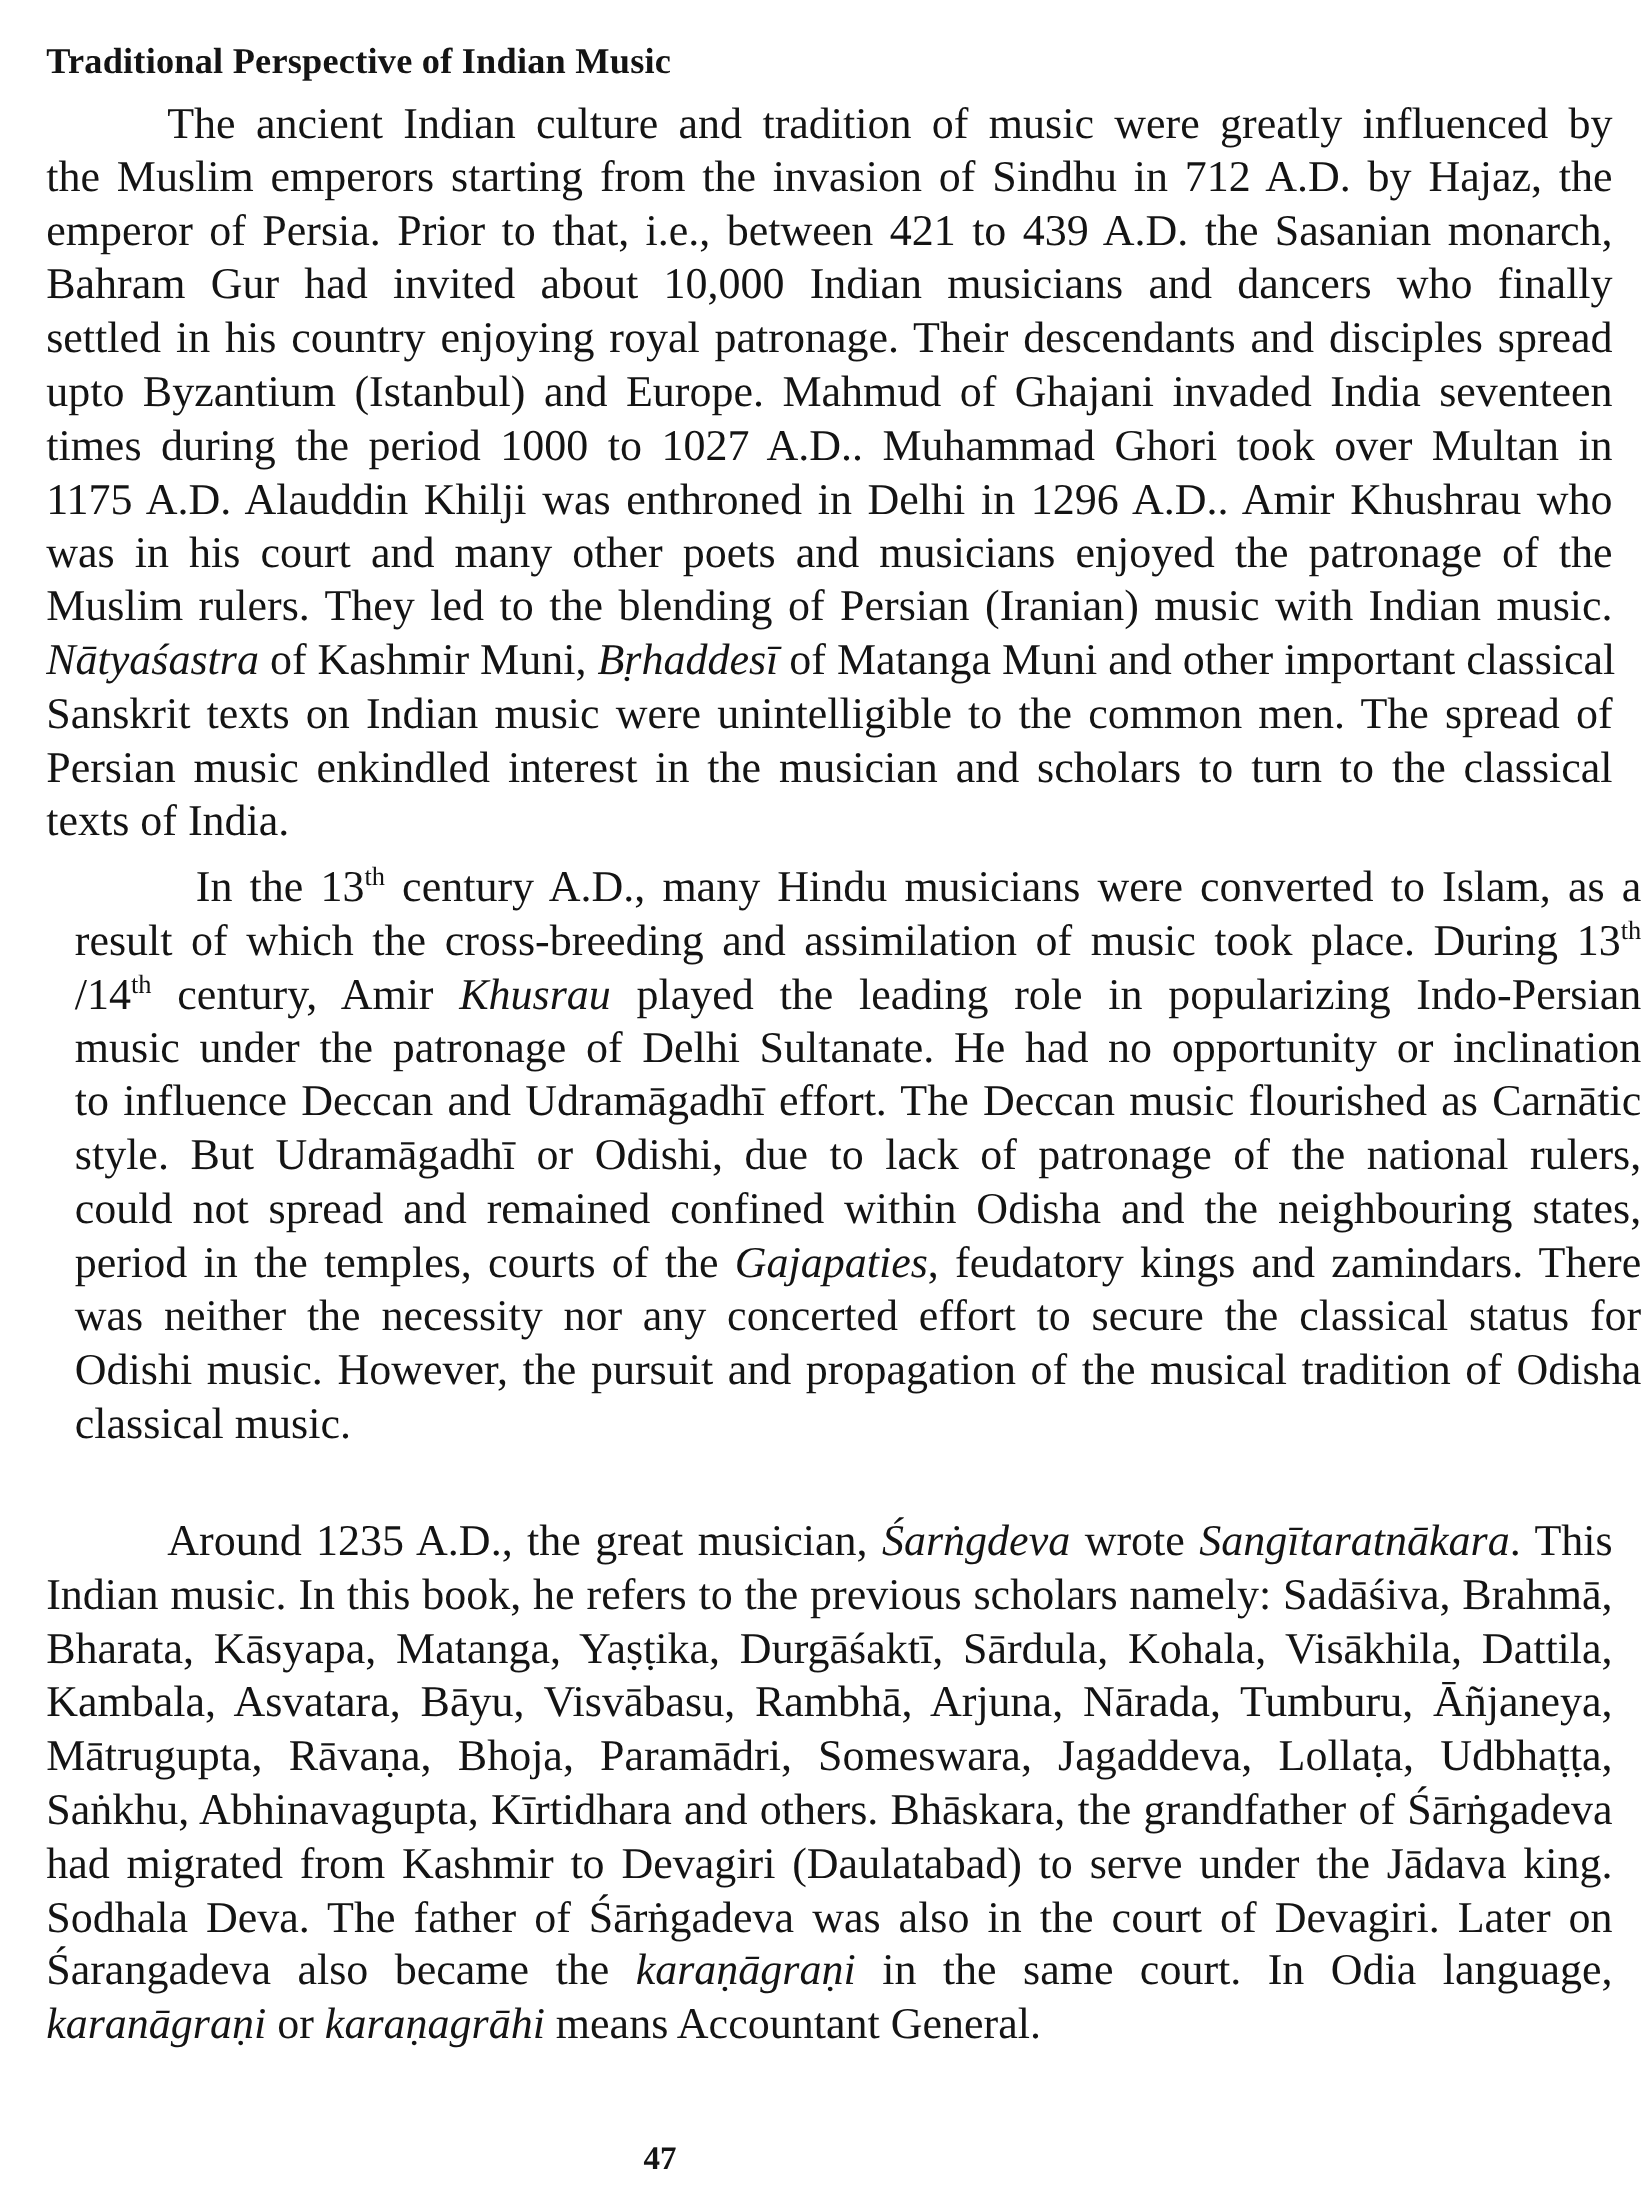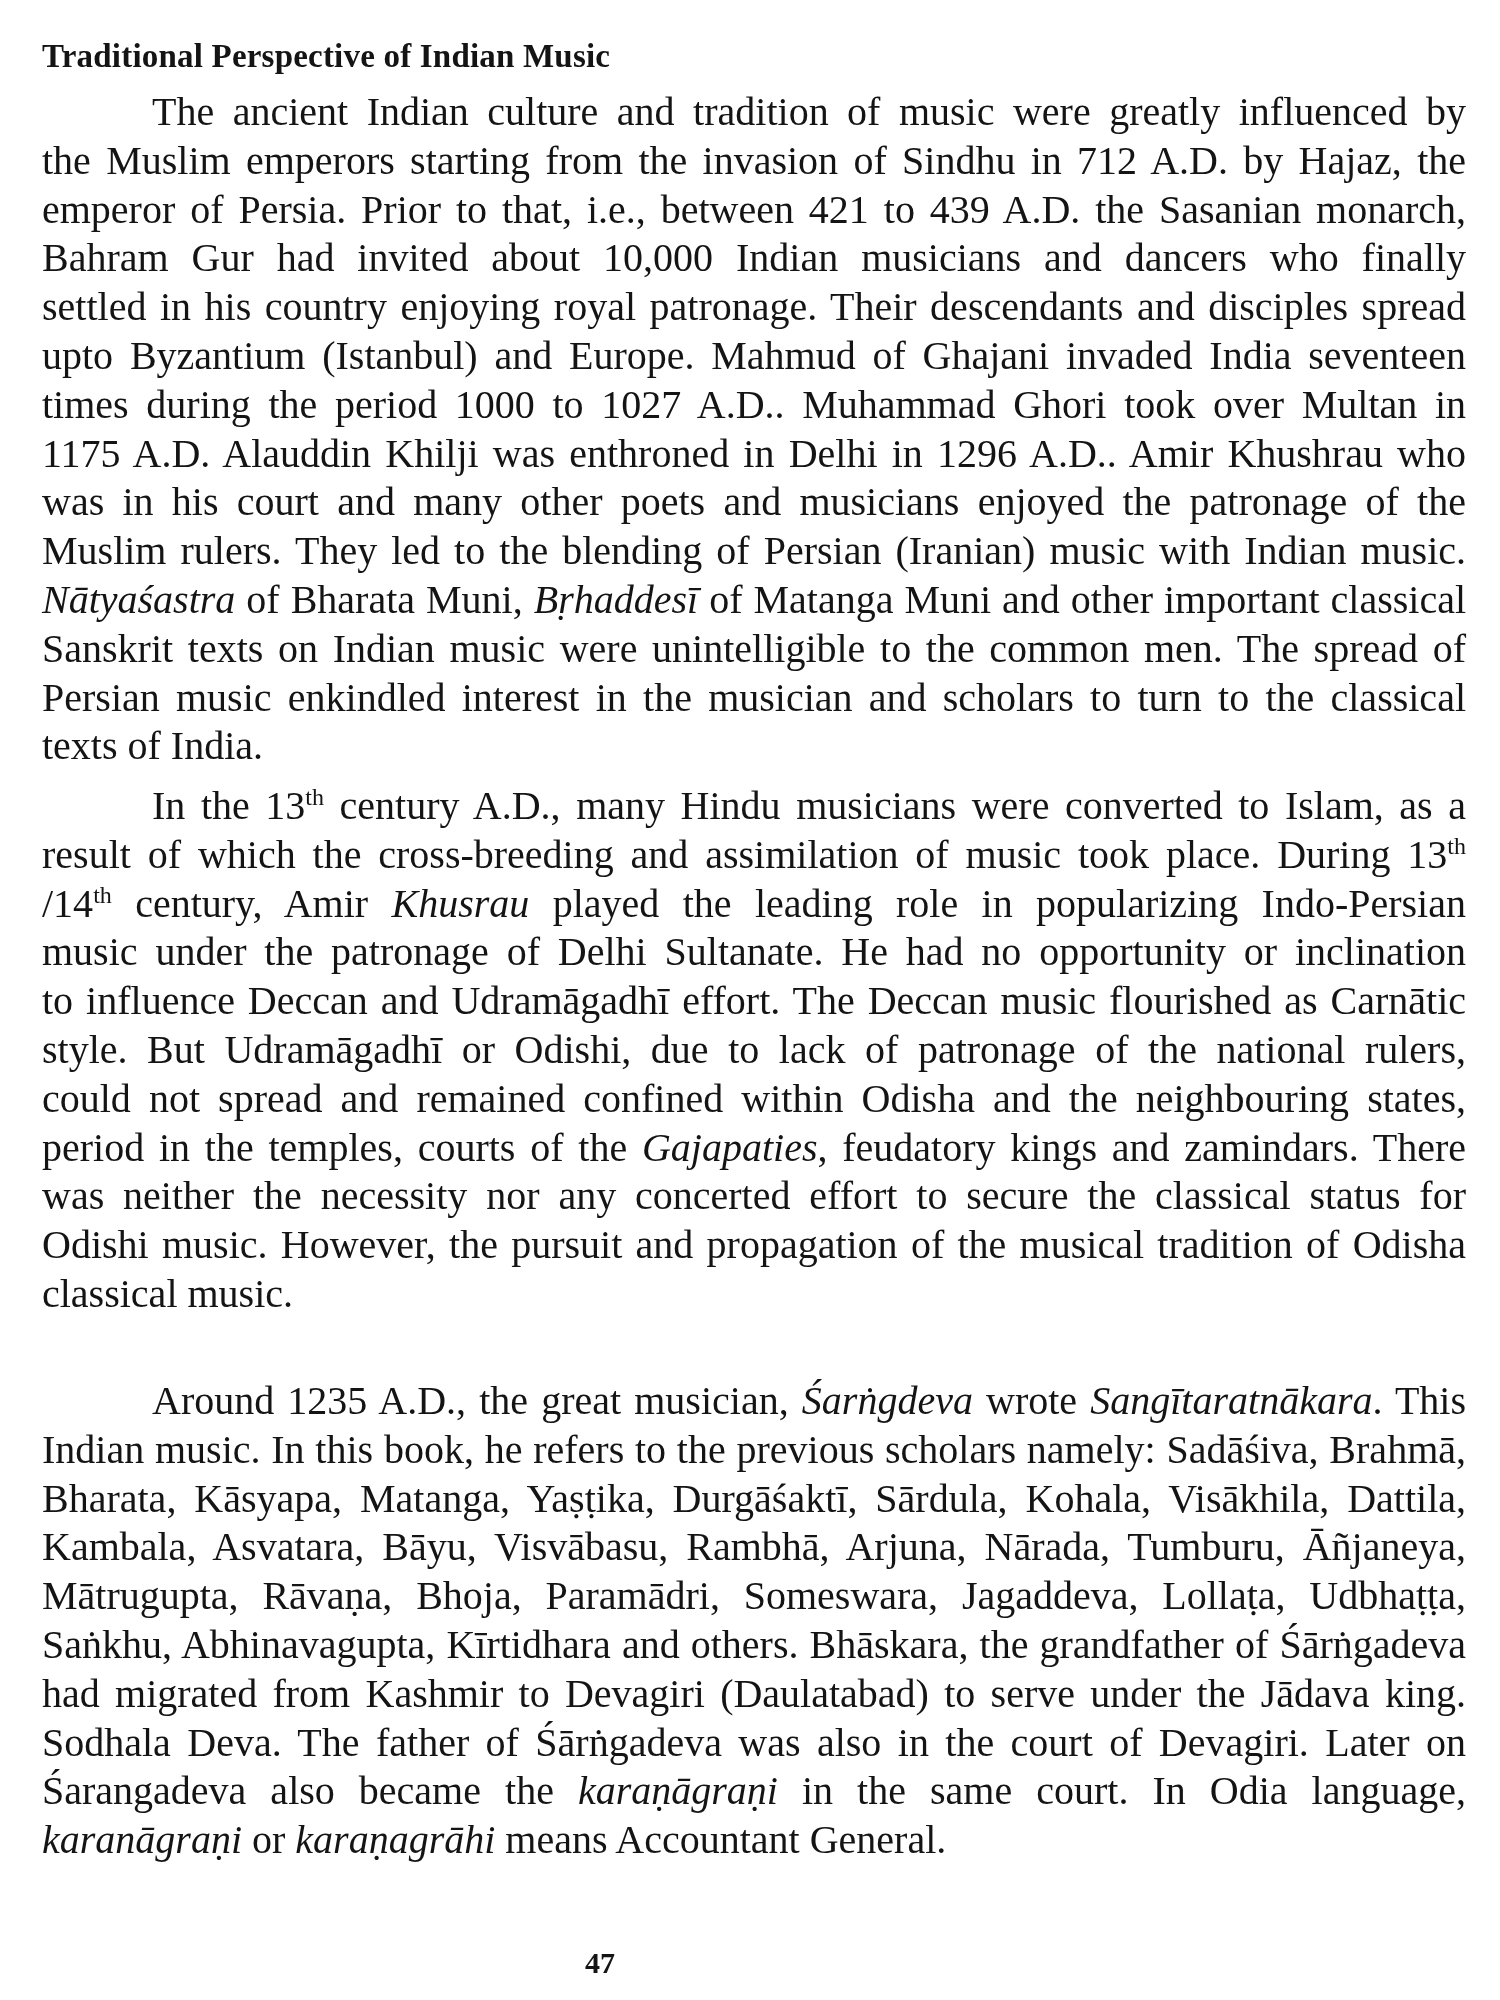--- a/index.html
+++ b/index.html
@@ -41,27 +41,27 @@
     <span class="line indent">The ancient Indian culture and tradition of music were greatly influenced by</span>
     <span class="line">the Muslim emperors starting from the invasion of Sindhu in 712 A.D. by Hajaz, the</span>
     <span class="line">emperor of Persia. Prior to that, i.e., between 421 to 439 A.D. the Sasanian monarch,</span>
     <span class="line">Bahram Gur had invited about 10,000 Indian musicians and dancers who finally</span>
     <span class="line">settled in his country enjoying royal patronage. Their descendants and disciples spread</span>
     <span class="line">upto Byzantium (Istanbul) and Europe. Mahmud of Ghajani invaded India seventeen</span>
     <span class="line">times during the period 1000 to 1027 A.D.. Muhammad Ghori took over Multan in</span>
     <span class="line">1175 A.D. Alauddin Khilji was enthroned in Delhi in 1296 A.D.. Amir Khushrau who</span>
     <span class="line">was in his court and many other poets and musicians enjoyed the patronage of the</span>
     <span class="line">Muslim rulers. They led to the blending of Persian (Iranian) music with Indian music.</span>
-    <span class="line"><i>Nātyaśastra</i><span> of Bharata Muni, </span><i>Bṛhaddesī</i><span> of Matanga Muni and other important classical</span></span>
+    <span class="line"><i>Nātyaśastra</i><span> of Kashmir Muni, </span><i>Bṛhaddesī</i><span> of Matanga Muni and other important classical</span></span>
     <span class="line">Sanskrit texts on Indian music were unintelligible to the common men. The spread of</span>
     <span class="line">Persian music enkindled interest in the musician and scholars to turn to the classical</span>
     <span class="line last">texts of India.</span>
   </div>
 
-  <div class="para" style="top:782px;">
+  <div class="para" style="top:782px;margin-left:26px;">
     <span class="line indent"><span>In the 13</span><sup>th</sup><span> century A.D., many Hindu musicians were converted to Islam, as a</span></span>
     <span class="line"><span>result of which the cross-breeding and assimilation of music took place. During 13</span><sup>th</sup></span>
     <span class="line"><span>/14</span><sup>th</sup><span> century, Amir </span><i>Khusrau</i><span> played the leading role in popularizing Indo-Persian</span></span>
     <span class="line">music under the patronage of Delhi Sultanate. He had no opportunity or inclination</span>
     <span class="line">to influence Deccan and Udramāgadhī effort. The Deccan music flourished as Carnātic</span>
     <span class="line">style. But Udramāgadhī or Odishi, due to lack of patronage of the national rulers,</span>
     <span class="line">could not spread and remained confined within Odisha and the neighbouring states,</span>
     <span class="line"><span>period in the temples, courts of the </span><i>Gajapaties</i><span>, feudatory kings and zamindars. There</span></span>
     <span class="line">was neither the necessity nor any concerted effort to secure the classical status for</span>
     <span class="line">Odishi music. However, the pursuit and propagation of the musical tradition of Odisha</span>

